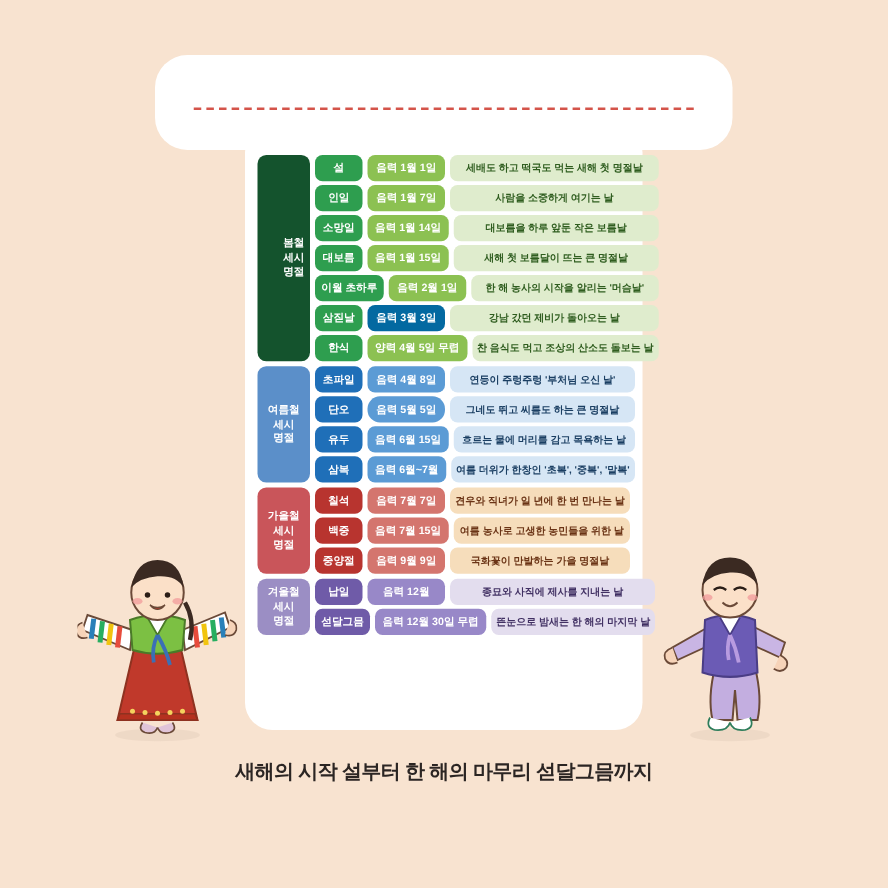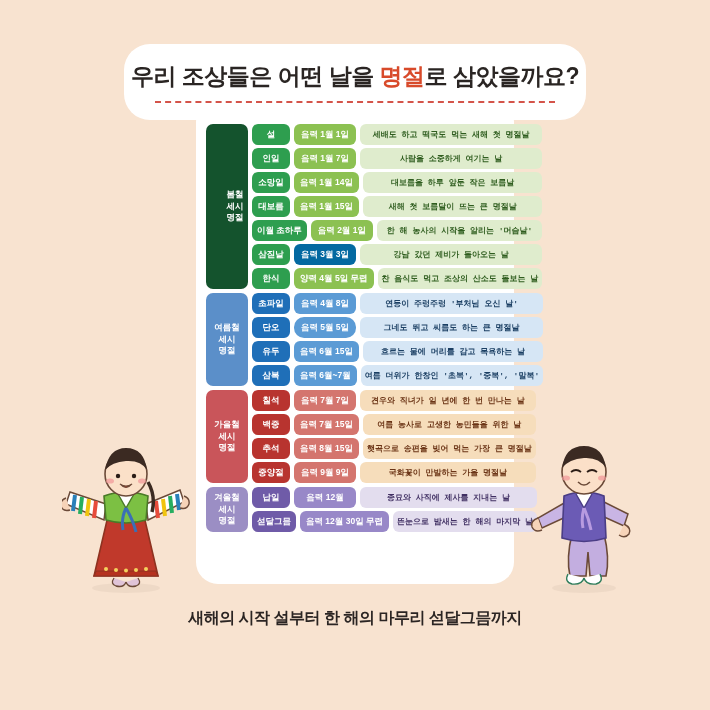--- a/index.html
+++ b/index.html
@@ -87,21 +87,20 @@
   }
   .cell-desc {
     border-radius: 6px;
     font-size: 8px; font-weight: bold;
     display: flex; align-items: center; justify-content: center;
     height: 100%;
     flex: 1;
     padding: 0 4px;
     white-space: nowrap;
     overflow: hidden;
-    font-family: Liberation Mono, monospace;
   }
 
   
   .caption {
     position: absolute;
     left: 0; top: 606px;
     width: 710px;
     text-align: center;
     z-index: 4;
   }
@@ -113,23 +112,20 @@
 
   
   .char { position: absolute; z-index: 4; }
   .char-left  { left: 62px;  top: 438px; width: 128px; height: 158px; }
   .char-right { left: 520px; top: 438px; width: 128px; height: 158px; }
 </style>
 </head>
 <body>
 
 <div class="title-card">
-  <div class="title-text">
-    <span>우리 조상들은 어떤 날을 </span><span class="hl">명절</span><span>로 삼았을까요?</span>
-  </div>
   <div class="title-rule"></div>
 </div>
 
 <div class="panel" id="panel">
     <div class="season-block">
       <div class="season-label" style="background: #14532d; padding-left: 16px;">
         <span>봄철</span>
         <span>세시</span>
         <span>명절</span>
       </div>
@@ -209,25 +205,20 @@
       <div class="rows">
         <div class="row">
           <div class="cell-name" style="background: rgb(184, 52, 47);">칠석</div>
           <div class="cell-date" style="background: rgb(212, 117, 110);">음력 7월 7일</div>
           <div class="cell-desc" style="background: rgb(246, 221, 187); color: rgb(107, 52, 22);">견우와 직녀가 일 년에 한 번 만나는 날</div>
         </div>
         <div class="row">
           <div class="cell-name" style="background: rgb(184, 52, 47);">백중</div>
           <div class="cell-date" style="background: rgb(212, 117, 110);">음력 7월 15일</div>
           <div class="cell-desc" style="background: rgb(246, 221, 187); color: rgb(107, 52, 22);">여름 농사로 고생한 농민들을 위한 날</div>
-        </div>
-        <div class="row">
-          <div class="cell-name" style="background: rgb(184, 52, 47);">추석</div>
-          <div class="cell-date" style="background: rgb(212, 117, 110);">음력 8월 15일</div>
-          <div class="cell-desc" style="background: rgb(246, 221, 187); color: rgb(107, 52, 22);">햇곡으로 송편을 빚어 먹는 가장 큰 명절날</div>
         </div>
         <div class="row">
           <div class="cell-name" style="background: rgb(184, 52, 47);">중양절</div>
           <div class="cell-date" style="background: rgb(212, 117, 110);">음력 9월 9일</div>
           <div class="cell-desc" style="background: rgb(246, 221, 187); color: rgb(107, 52, 22);">국화꽃이 만발하는 가을 명절날</div>
         </div>
       </div>
     </div>
     <div class="season-block">
       <div class="season-label" style="background: rgb(155, 142, 196);">

